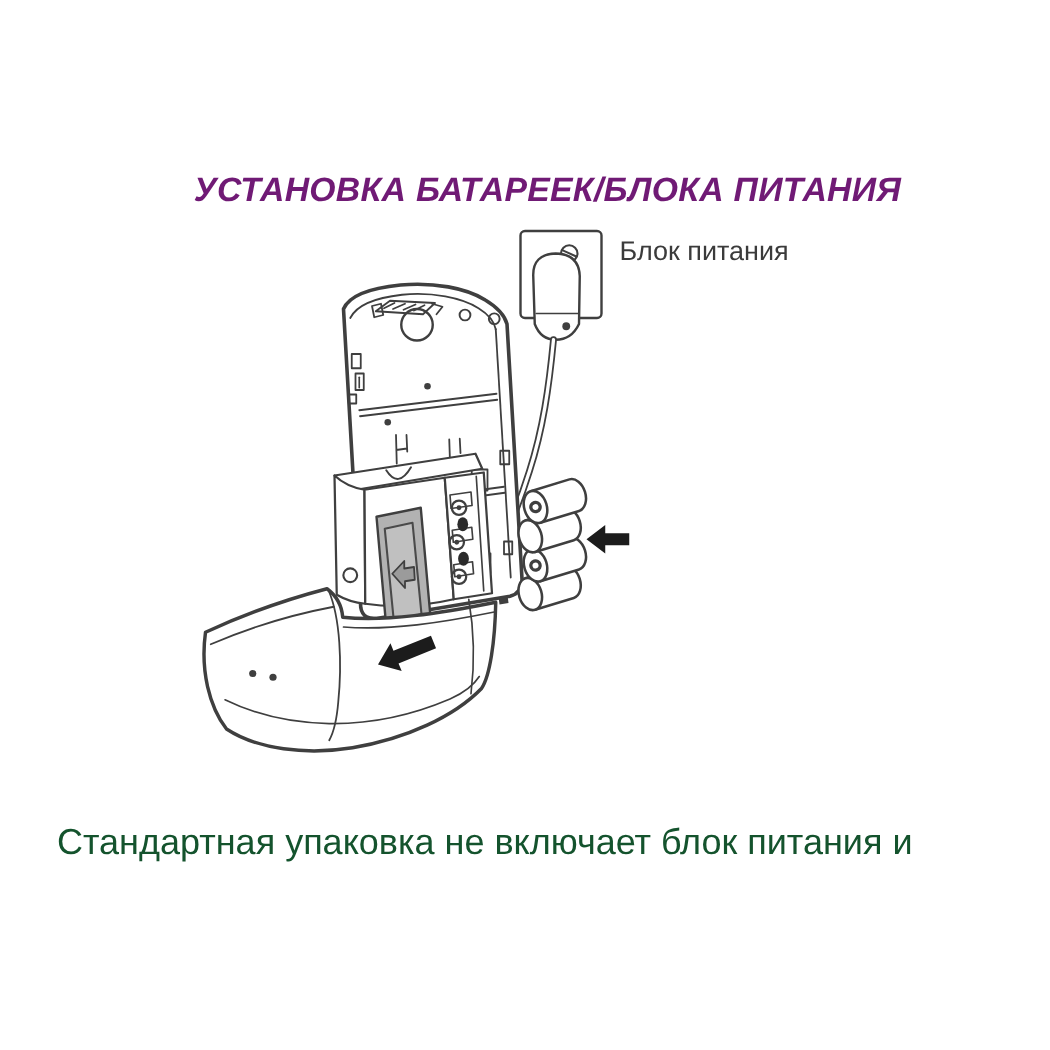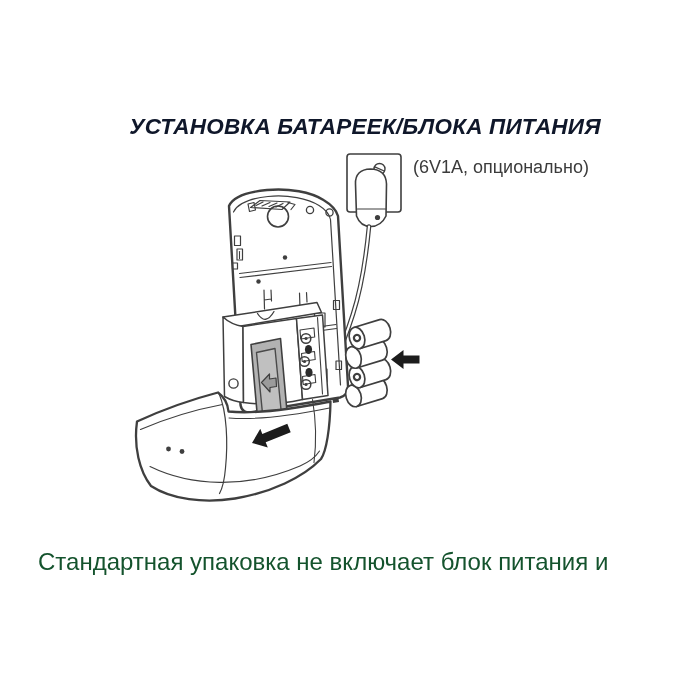--- a/index.html
+++ b/index.html
@@ -4,21 +4,21 @@
 <style>
   html,body{margin:0;padding:0;background:#ffffff;}
   .page{
     position:relative;width:700px;height:700px;background:#ffffff;overflow:hidden;
     font-family:"Liberation Sans",sans-serif;
   }
   .diagram-svg{position:absolute;left:0;top:0;width:700px;height:700px;}
   .title{
     position:absolute;left:365px;top:114px;transform:translateX(-50%);
     white-space:nowrap;font-size:22.5px;font-weight:bold;font-style:italic;
-    color:#0f172a;letter-spacing:0.2px;
+    color:#701a75;letter-spacing:0.2px;
   }
   .callout{position:absolute;color:#3b3b3b;}
   .callout-power{left:413px;top:156px;font-size:18px;line-height:22px;}
   .callout-batteries{left:421px;top:311px;font-size:18.5px;line-height:22px;}
   .footer{
     position:absolute;left:38px;top:545px;font-size:24px;line-height:33.5px;
     color:#14532d;white-space:nowrap;
   }
   .ln{display:block;}
 </style>
@@ -145,21 +145,21 @@
         <circle cx="0" cy="0" r="3.1" stroke-width="2.2"></circle>
       </g>
     </g>
 
     <polygon points="391,359.5 403.5,350 403.5,355.5 419.5,355.5 419.5,363.5 403.5,363.5 403.5,369" fill="#1c1c1c" stroke="none"></polygon>
   </svg>
 
   <div class="title">УСТАНОВКА БАТАРЕЕК/БЛОКА ПИТАНИЯ</div>
 
   <div class="callout callout-power">
-    <span class="ln">(6V1A, опционально)</span>
+    <span class="ln">Блок питания</span>
   </div>
 
 
   <div class="footer">
     <span class="ln">Стандартная упаковка не включает блок питания и</span>
   </div>
 
 </div>
 
 </body></html>

